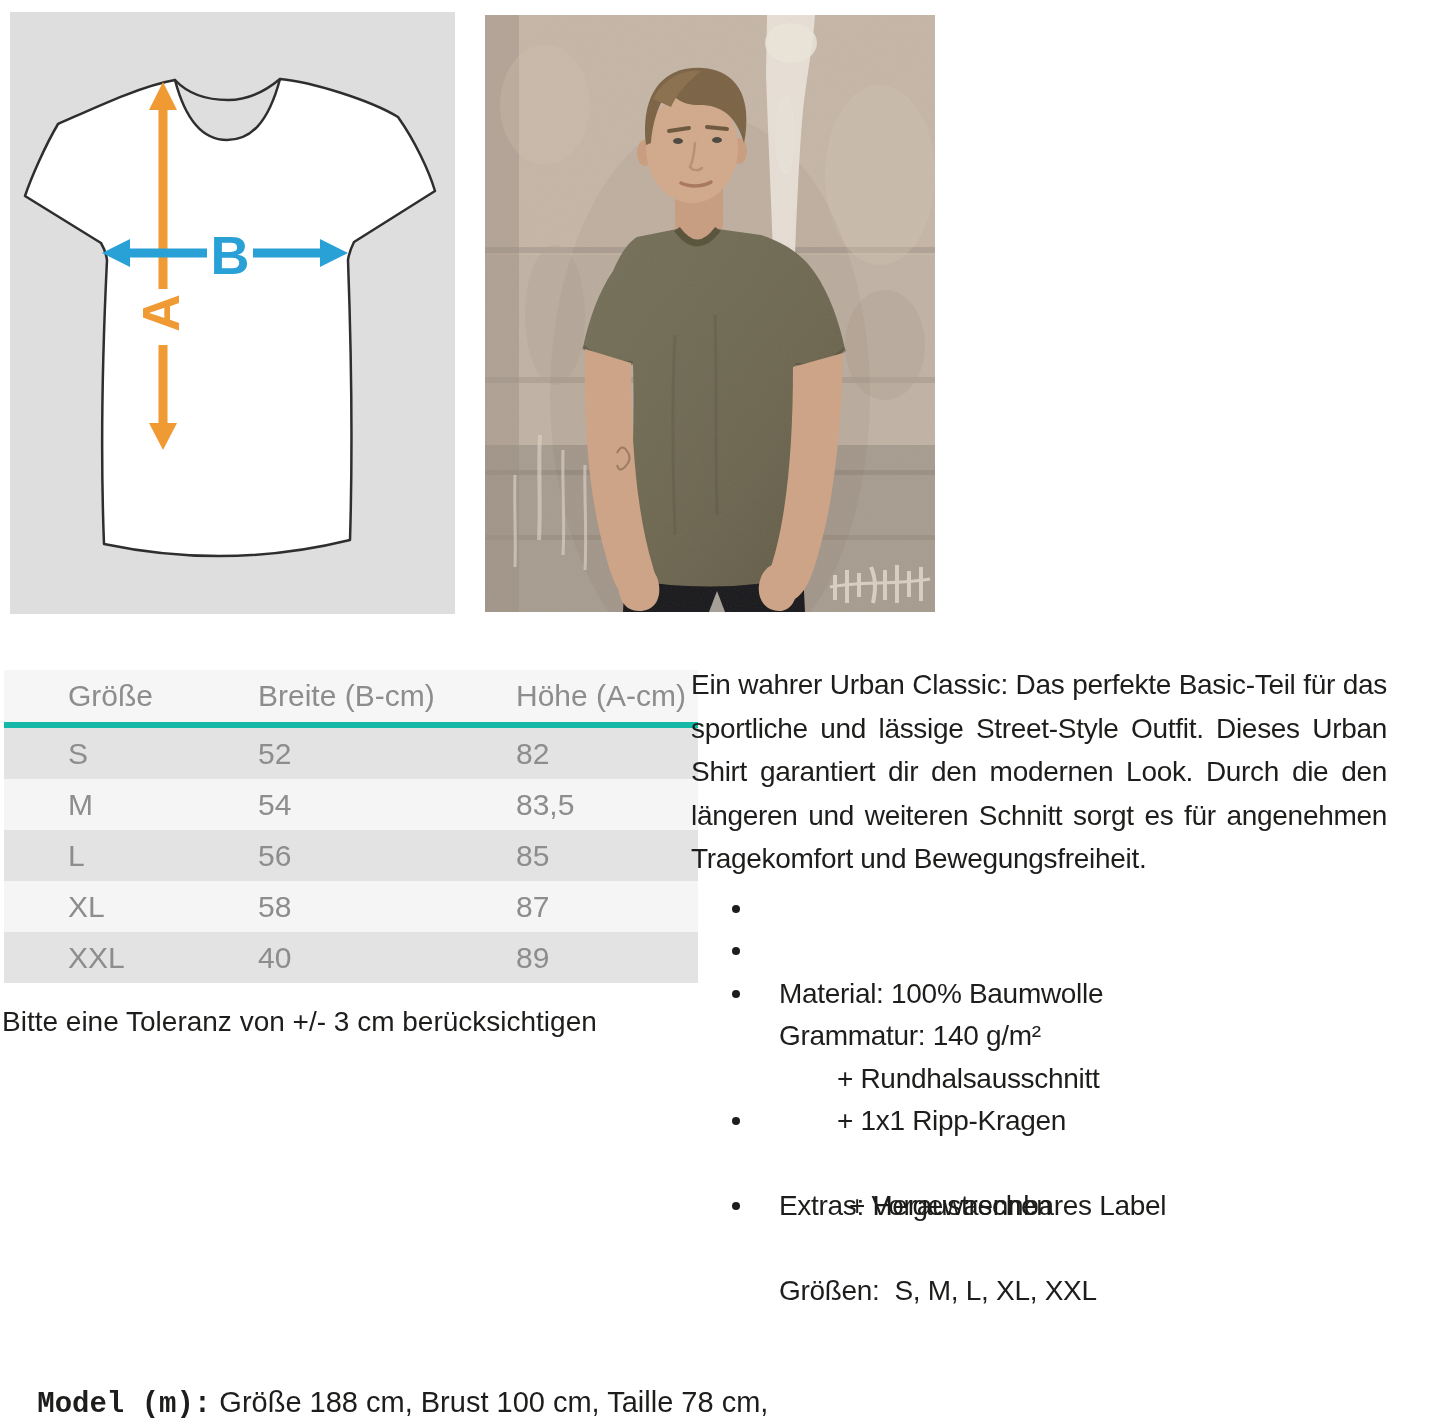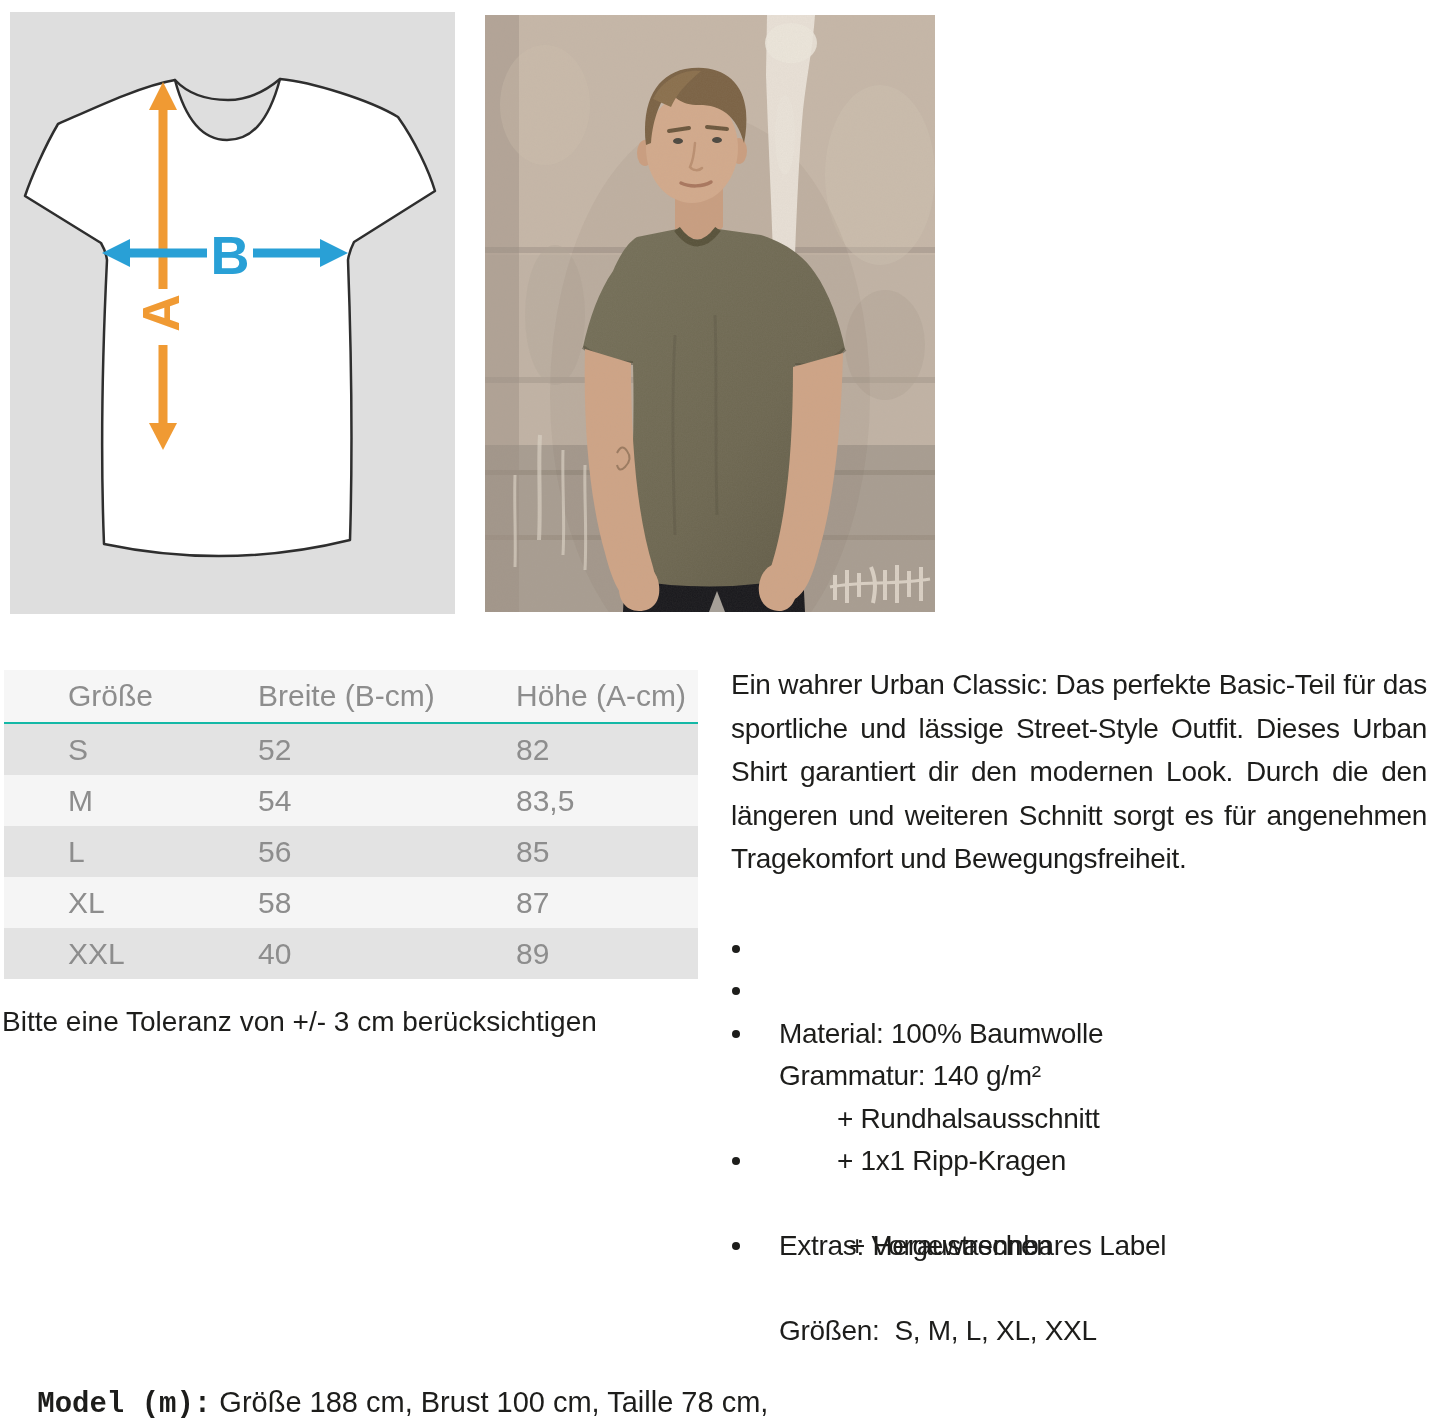--- a/index.html
+++ b/index.html
@@ -13,37 +13,37 @@
   .diagram-panel{left:10px;top:12px;width:445px;height:602px;background:#dedede;}
   .diagram-panel svg{display:block;width:445px;height:602px;}
 
   
   .photo{left:485px;top:15px;width:450px;height:597px;background:#bfb1a3;}
   .photo svg{display:block;width:450px;height:597px;}
 
   
   .size-table{left:4px;top:670px;width:694px;font-size:30px;color:#8d8d8d;}
   .t-row{display:grid;grid-template-columns:254px 258px auto;align-items:center;}
-  .t-head{height:52px;background:#f6f6f6;border-bottom:2px solid #14b8a6;}
+  .t-head{height:52px;background:#f6f6f6;border-bottom:6px solid #14b8a6;}
   .t-body .t-row{height:51px;}
   .t-body .t-row.dark{background:#e3e3e3;}
   .t-body .t-row.light{background:#f5f5f5;}
   .c1{padding-left:64px;}
 
   
   .tolerance{left:2px;top:1006px;font-size:28px;color:#1d1d1b;}
 
   
   .description{
-    left:731px;top:663px;width:696px;font-size:28px;line-height:43.5px;
+    left:691px;top:663px;width:696px;font-size:28px;line-height:43.5px;
     text-align:justify;letter-spacing:-0.3px;color:#1d1d1b;
   }
 
   
-  .features{left:731px;top:928px;font-size:28px;color:#1d1d1b;letter-spacing:-0.3px;}
+  .features{left:731px;top:888px;font-size:28px;color:#1d1d1b;letter-spacing:-0.3px;}
   .feat{position:relative;height:42.4px;line-height:42.4px;padding-left:18px;white-space:pre;}
   .feat .dot{position:absolute;left:1px;top:17px;width:8px;height:8px;border-radius:50%;background:#1d1d1b;}
   .feat.sub{padding-left:76px;}
   .feat.sub2{padding-left:88px;text-align:right;}
 
   
   .model-info{left:5px;top:1341px;font-size:29px;line-height:41px;color:#1d1d1b;}
   .model-line{white-space:pre;}
   .model-info .b{font-weight:bold;font-family:Liberation Mono, monospace;}
 </style>

